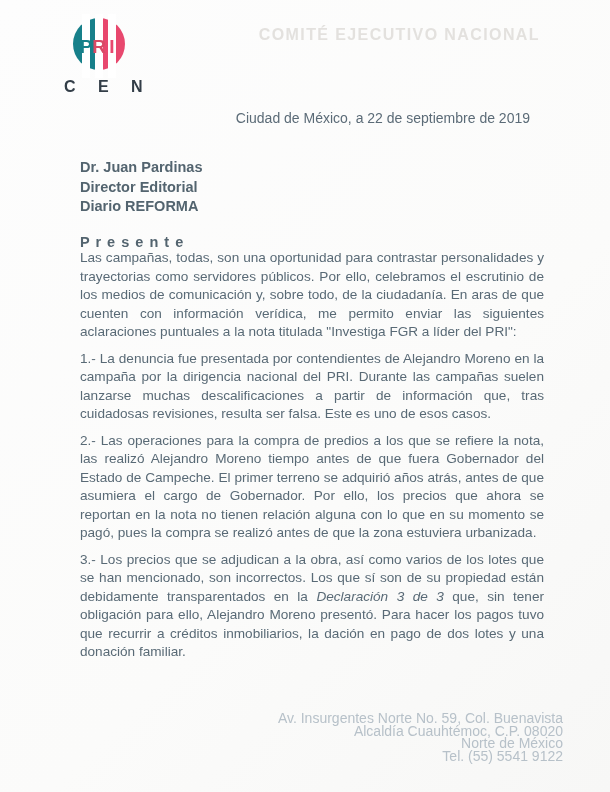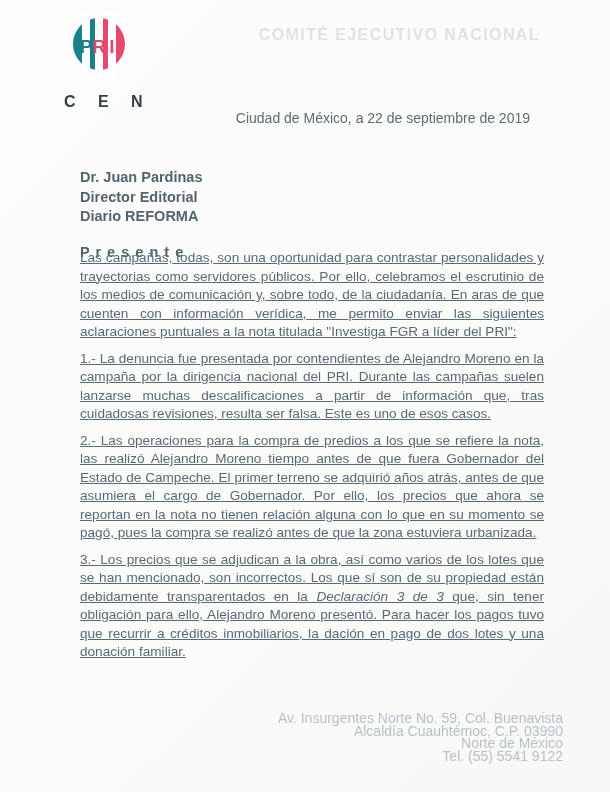--- a/index.html
+++ b/index.html
@@ -19,46 +19,45 @@
   }
   .stripe {
     position:absolute; top:0; width:8px; height:64px; background:#ffffff;
     display:flex; align-items:center; justify-content:center;
     font-weight:bold; font-size:19px; line-height:1;
   }
   .stripe-p { left:9px;  color:var(--teal); }
   .stripe-r { left:22px; color:var(--red);  }
   .stripe-i { left:35px; color:var(--pink); }
   .logo-unit {
-    position:relative; margin-top:15px; font-weight:bold; font-size:16px;
+    position:relative; margin-top:0; font-weight:bold; font-size:16px;
     color:#333e48; letter-spacing:9px; white-space:nowrap;
   }
 
   .header-right {
     position:absolute; top:26px; right:70px;
     font-weight:bold; font-size:16px; letter-spacing:1.4px;
     color:#e3e1de; white-space:nowrap;
   }
 
   
   .dateline {
     position:absolute; top:110px; right:80px;
     font-size:14px; color:#5b6b77; white-space:nowrap;
   }
   .recipient {
-    position:absolute; top:168px; left:80px;
+    position:absolute; top:158px; left:80px;
     font-size:14.5px; font-weight:bold; color:#53646f; line-height:19.5px;
   }
   .recipient .salutation { letter-spacing:1px;margin-top:16px; }
 
   .body-text {
     position:absolute; top:249px; left:80px; width:464px;
     font-size:13.6px; line-height:18.5px; color:#59playing6a76; color:#596a76;
     text-align:justify;
-    text-decoration:underline;
   }
   .body-text p { margin-bottom:8px; }
   .body-text p:last-child { margin-bottom:8px; }
   .italic { font-style:italic; }
 
   
   .footer {
     position:absolute; top:712px; right:47px; text-align:right;
     font-size:14px; line-height:12.6px; color:#b7c1c9;
   }
@@ -91,18 +90,18 @@
 
   <div class="body-text">
     <p>Las campañas, todas, son una oportunidad para contrastar personalidades y trayectorias como servidores públicos. Por ello, celebramos el escrutinio de los medios de comunicación y, sobre todo, de la ciudadanía. En aras de que cuenten con información verídica, me permito enviar las siguientes aclaraciones puntuales a la nota titulada "Investiga FGR a líder del PRI":</p>
     <p>1.- La denuncia fue presentada por contendientes de Alejandro Moreno en la campaña por la dirigencia nacional del PRI. Durante las campañas suelen lanzarse muchas descalificaciones a partir de información que, tras cuidadosas revisiones, resulta ser falsa. Este es uno de esos casos.</p>
     <p>2.- Las operaciones para la compra de predios a los que se refiere la nota, las realizó Alejandro Moreno tiempo antes de que fuera Gobernador del Estado de Campeche. El primer terreno se adquirió años atrás, antes de que asumiera el cargo de Gobernador. Por ello, los precios que ahora se reportan en la nota no tienen relación alguna con lo que en su momento se pagó, pues la compra se realizó antes de que la zona estuviera urbanizada.</p>
     <p><span>3.- Los precios que se adjudican a la obra, así como varios de los lotes que se han mencionado, son incorrectos. Los que sí son de su propiedad están debidamente transparentados en la </span><span class="italic">Declaración 3 de 3</span><span> que, sin tener obligación para ello, Alejandro Moreno presentó. Para hacer los pagos tuvo que recurrir a créditos inmobiliarios, la dación en pago de dos lotes y una donación familiar.</span></p>
   </div>
 
   <div class="footer">
     <div>Av. Insurgentes Norte No. 59, Col. Buenavista</div>
-    <div>Alcaldía Cuauhtémoc, C.P. 03990</div>
+    <div>Alcaldía Cuauhtémoc, C.P. 08020</div>
     <div>Norte de México</div>
     <div>Tel. (55) 5541 9122</div>
   </div>
 
 </div>
 
 </body></html>

